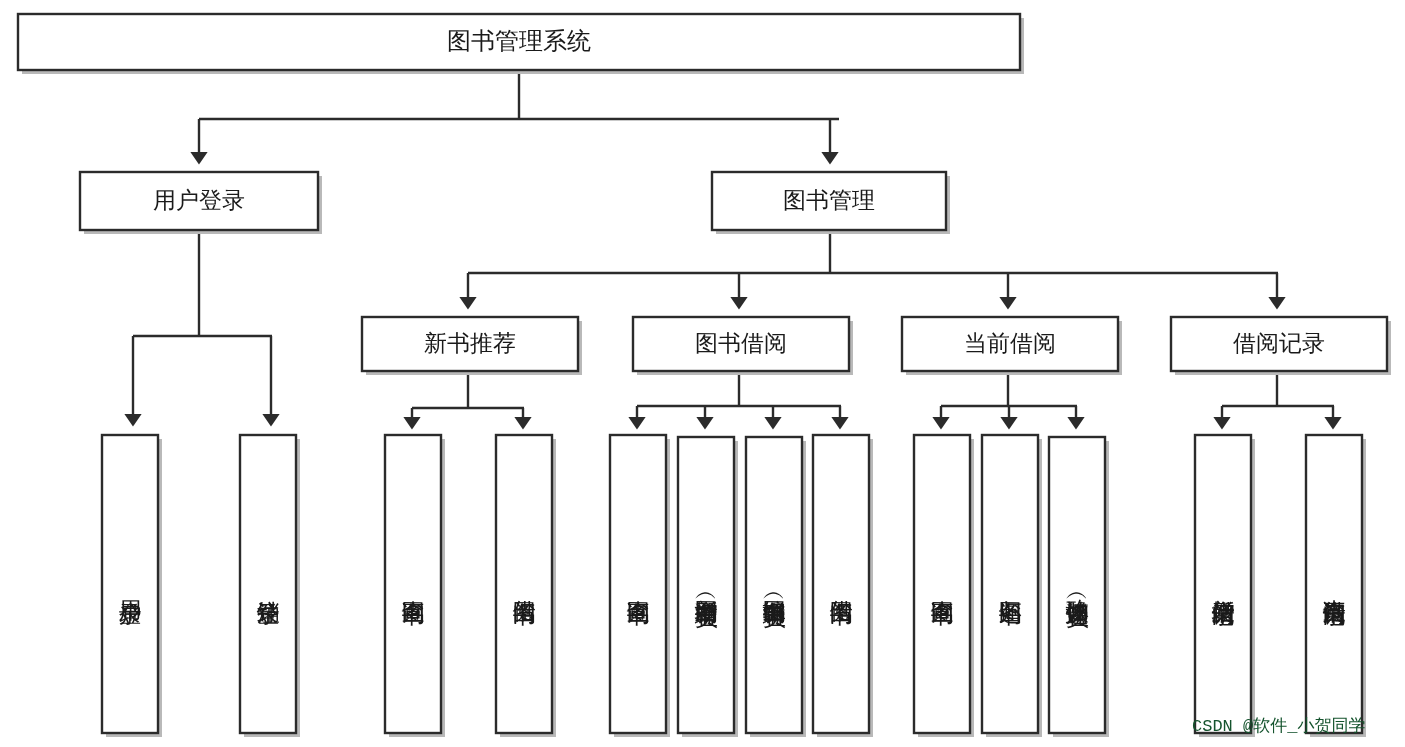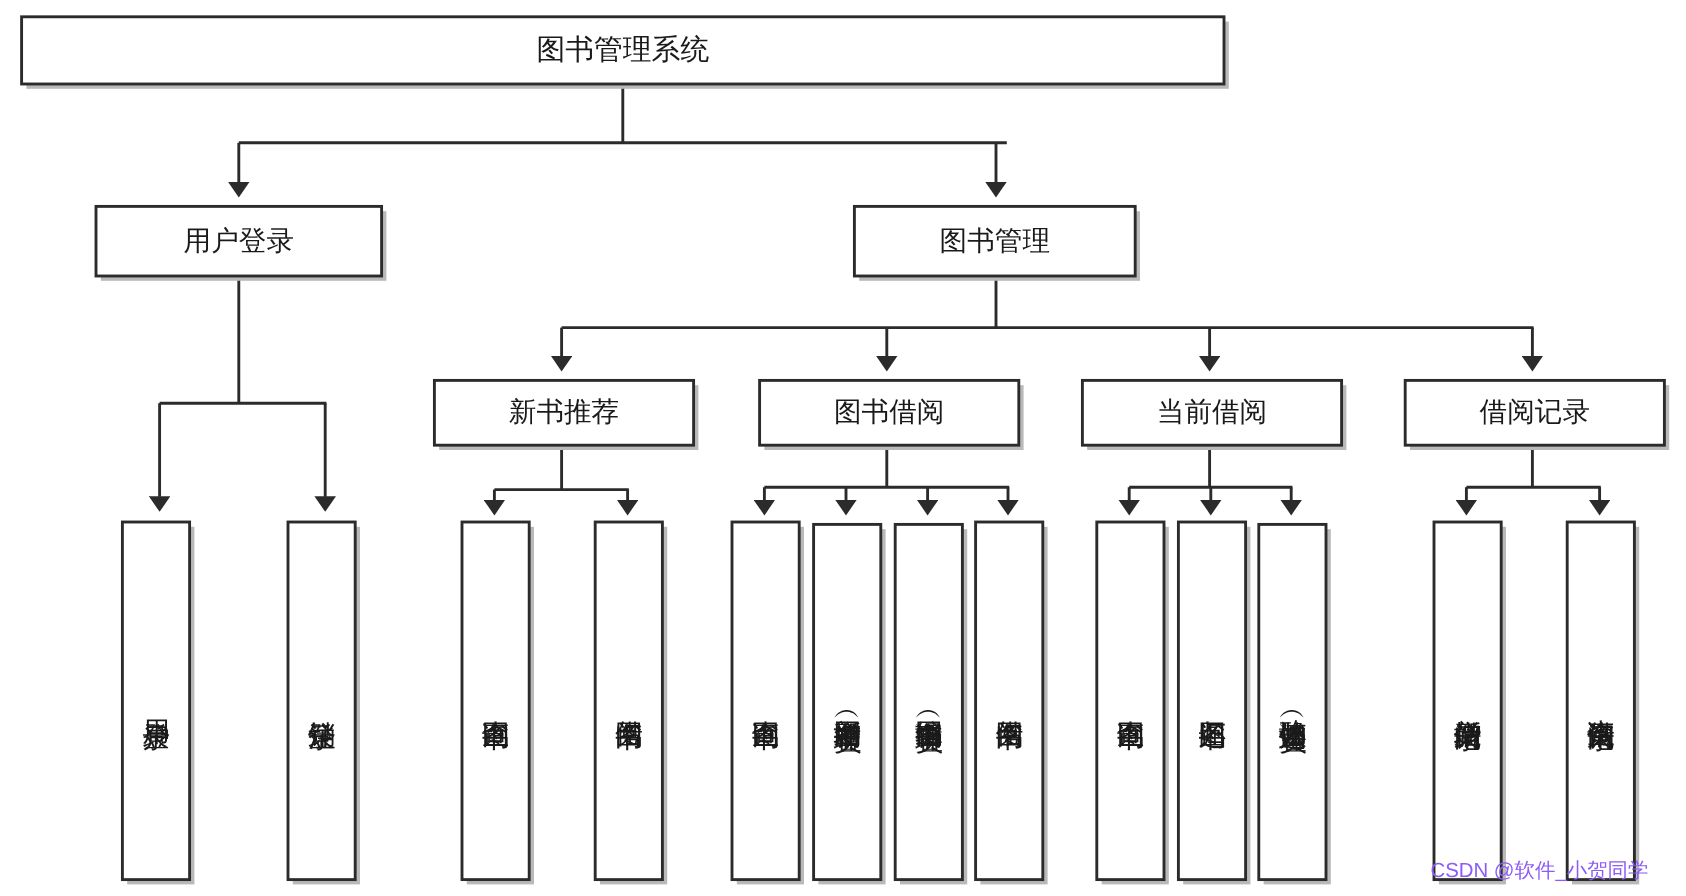--- a/index.html
+++ b/index.html
@@ -65,23 +65,23 @@
     align-items: center;
     justify-content: center;
     letter-spacing: 1px;
     white-space: nowrap;
     pointer-events: none;
   }
   .watermark {
     position: absolute;
     left: 1192px;
     top: 714px;
-    font-family: Liberation Sans, sans-serif;
+    font-family: Liberation Mono, monospace;
     font-size: 17px;
-    color: #8b5cf6;
+    color: #14532d;
     white-space: nowrap;
   }
 </style>
 </head>
 <body>
 
 <div id="stage">
 
   <svg id="diagram" viewBox="0 0 1405 747">
     <defs>

